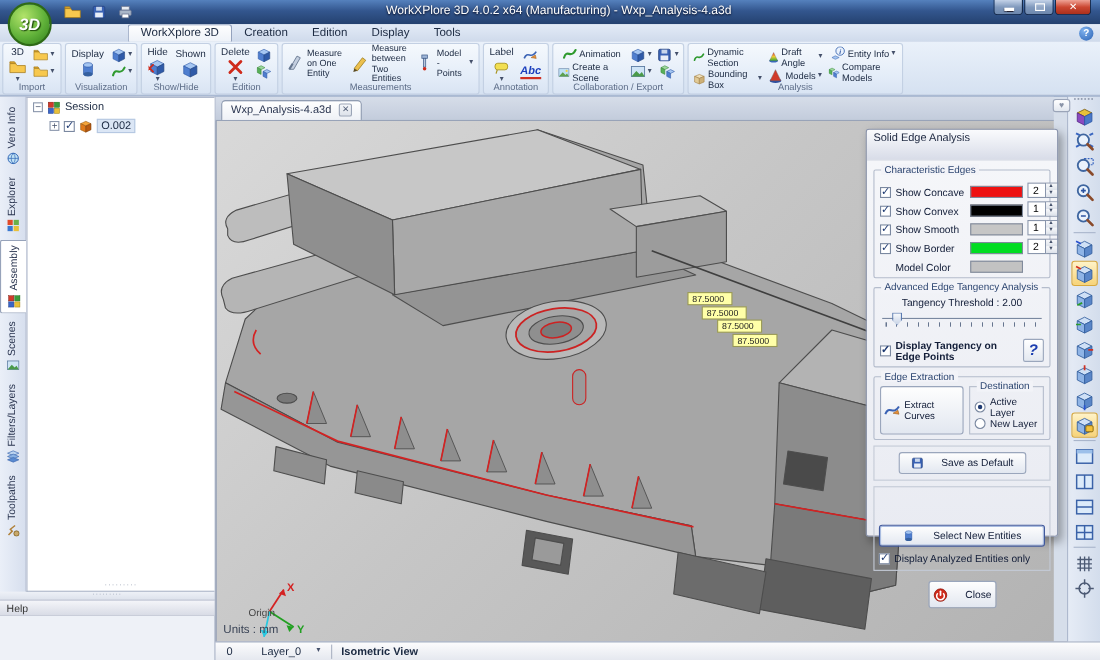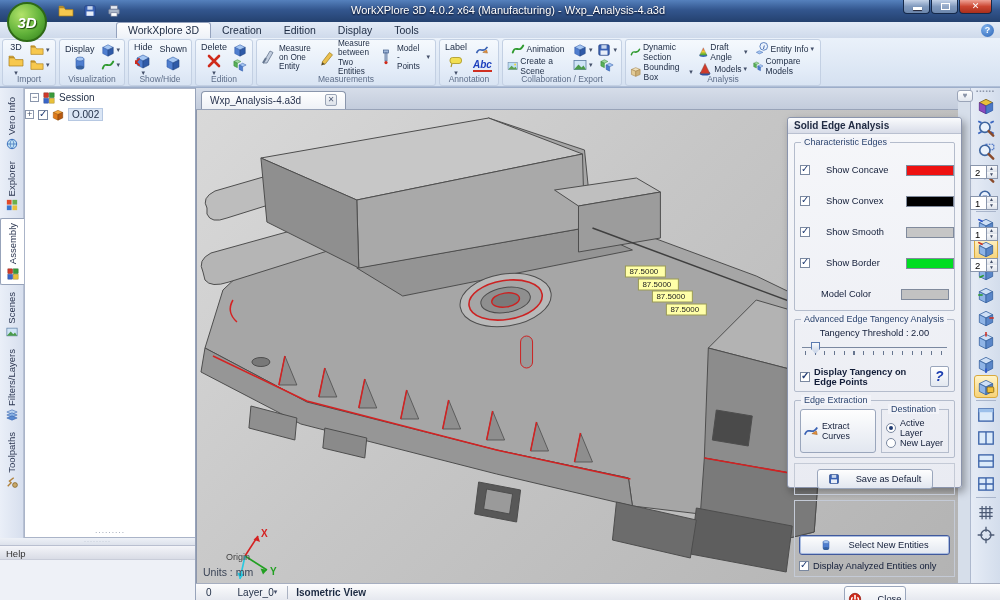--- a/index.html
+++ b/index.html
@@ -59,75 +59,75 @@
   .left-col { position:absolute; left:0; top:88px; width:196px; bottom:0; display:flex; flex-direction:column;
     background:#eef1f7; border-right:1px solid #97a3ba; }
   .left-top { display:flex; height:450px; }
   .vtabs { width:24px; background:linear-gradient(90deg,#eaeff8,#d7dfee); border-right:1px solid #b7c1d4;
     display:flex; flex-direction:column; padding-top:5px; gap:3px; }
   .vtab { display:flex; flex-direction:column; align-items:center; gap:3px; padding:4px 0; border-radius:2px 0 0 2px; }
   .vtab .txt { writing-mode:vertical-rl; transform:rotate(180deg); font-size:9.5px; color:#2a3550; white-space:nowrap; }
   .vtab.sel { background:#ffffff; border:1px solid #97a3ba; border-right:none; margin-right:-1px; }
   .tree { flex:1; background:#fff; border:1px solid #aab4c8; border-right:none; overflow:hidden; position:relative; }
   .trow { display:flex; align-items:center; gap:4px; height:17px; font-size:10px; color:#1c2a42; padding-left:5px; }
-  .trow.child { padding-left:0; }
+  .trow.child { padding-left:20px; }
   .expander { width:9px; height:9px; border:1px solid #8a96ac; background:#fff; position:relative; flex-shrink:0; }
   .expander::after { position:absolute; left:1px; top:-2px; font-size:9px; color:#44506a; }
   .expander.minus::after { content:"−"; } .expander.plus::after { content:"+"; }
   .cb { width:10px; height:10px; border:1px solid #7a88a0; background:#fff; position:relative; flex-shrink:0; }
   .cb.on::after { content:"✓"; position:absolute; left:0; top:-3px; font-size:10px; color:#1f3a72; }
   .sel-label { background:#dbe6f5; border:1px solid #b6c8e2; padding:0 3px; }
   .tree-grip { position:absolute; bottom:1px; left:0; right:0; text-align:center; font-size:7px; color:#8a94a8; letter-spacing:1px; }
   .splitter { height:7px; background:linear-gradient(#eef1f7,#dde2ec); text-align:center; font-size:6px; color:#8a94a8; line-height:6px; letter-spacing:1px; }
   .help-hdr { height:15px; background:linear-gradient(#f4f5f9,#d9dce6); border-top:1px solid #b9bfd0;
     border-bottom:1px solid #c9cdd9; font-size:9.5px; color:#333; padding:2px 16px 0 6px; }
   .help-body { flex:1; background:#edf0f6; font-size:12.5px; color:#3c4a66; padding:5px 9px; }
 
   
   .center { position:absolute; left:196px; top:88px; width:762px; height:495px; }
   .doctab-bar { height:22px; background:linear-gradient(#d6dde9,#c3ccdc); border-bottom:1px solid #98a3b8;
     display:flex; align-items:flex-end; padding-left:5px; }
-  .doctab { display:flex; align-items:center; gap:24px; background:linear-gradient(#ffffff,#eef1f6);
+  .doctab { display:flex; align-items:center; gap:7px; background:linear-gradient(#ffffff,#eef1f6);
     border:1px solid #8a96ac; border-bottom:none; border-radius:4px 4px 0 0; padding:2px 8px 3px; font-size:10px; color:#2a3550; }
   .doctab .x { width:12px; height:12px; border:1px solid #9aa4b6; background:linear-gradient(#f4f6f9,#dde2ea);
     font-size:8px; line-height:10px; text-align:center; color:#55617a; border-radius:2px; }
   .canvas { position:absolute; left:0; top:22px; right:0; bottom:0;
     background:linear-gradient(135deg,#d9d9d9 0%, #c6c6c6 45%, #b3b3b3 100%); border-left:1px solid #8d97ab; }
   .model { position:absolute; inset:0; width:100%; height:100%; }
   .units-label { position:absolute; left:6px; top:456px; font-size:10.5px; color:#3a4456; }
   .origin-triad { position:absolute; left:22px; top:416px; width:64px; height:62px; }
 
   
   .bottom-bar { position:absolute; left:196px; right:0; top:583px; height:17px;
     background:linear-gradient(#fcfcfd,#e5e8ef); border-top:1px solid #a6aec0; display:flex; align-items:center; font-size:10px; color:#1c2a42; }
   .bb-cell { padding:0 10px; }
-  .bb-layer { display:flex; align-items:center; padding:0 6px; margin-left:10px; }
+  .bb-layer { display:flex; align-items:center; gap:14px; padding:0 6px; margin-left:10px; }
   .bb-sep { width:1px; height:13px; background:#aab2c2; margin:0 4px; }
   .bb-view { font-weight:bold; padding-left:4px; }
 
   
   .right-toolbar { position:absolute; right:0; top:88px; width:30px; height:495px;
     background:linear-gradient(90deg,#e6ecf6,#d3ddec); border-left:1px solid #aeb9ce;
     display:flex; flex-direction:column; align-items:center; padding-top:1px; }
   .tgrip { font-size:6px; color:#8a94a8; letter-spacing:1px; line-height:5px; }
   .tbtn { width:24px; height:23px; display:flex; align-items:center; justify-content:center; border-radius:3px; border:1px solid transparent; }
   .tbtn.active { background:linear-gradient(#fff3c8,#f7d378); border-color:#d9a93c; }
   .tsep { width:20px; height:1px; background:#a9b5cb; margin:2px 0; }
   .collapse-btn { position:absolute; right:27px; top:90px; width:16px; height:12px; border:1px solid #9aa4b8;
     border-radius:3px; background:linear-gradient(#ffffff,#e2e7ef); font-size:8px; color:#8a94a8; text-align:center; line-height:10px; z-index:40; }
 
   
   .edge-panel { position:absolute; left:787px; top:117px; width:175px; height:371px;
     background:linear-gradient(#f6f7fa,#e9ebf2); border:1px solid #8a94ac; border-radius:3px;
     box-shadow:3px 4px 9px rgba(0,0,0,.35); z-index:30; }
-  .ep-title { height:16px; background:linear-gradient(#fafbfd,#d8dce8); border-bottom:1px solid #b9c0d0;
-    font-size:10px; font-weight:bold; color:#222c44; padding:2px 7px 0 6px; border-radius:3px 3px 0 0; }
+  .ep-title { height:28px; background:linear-gradient(#fafbfd,#d8dce8); border-bottom:1px solid #b9c0d0;
+    font-size:10px; font-weight:normal; color:#222c44; padding:2px 7px 0 6px; border-radius:3px 3px 0 0; }
   .fset { position:relative; border:1px solid #b4bccc; border-radius:2px; margin:8px 6px 4px; padding:8px 5px 4px; }
   .leg { position:absolute; top:-6px; left:6px; padding:0 3px; background:#f2f3f8; color:#2c4570; font-size:9px; white-space:nowrap; }
-  .ce-row { display:flex; align-items:flex-start; gap:16px; height:17px;margin-top:14px; }
+  .ce-row { display:flex; align-items:flex-end; gap:4px; height:17px; }
   .ce-label { width:64px; font-size:9.3px; color:#121d38; flex-shrink:0; }
   .swatch { width:48px; height:11px; border:1px solid #808a9c; flex-shrink:0; }
   .spin { display:flex; margin-left:auto; }
   .spin-val { width:17px; height:14px; border:1px solid #8a96ac; background:#fff; font-size:9.5px; padding:1px 0 0 4px; }
   .spin-ud { display:flex; flex-direction:column; width:11px; height:14px; border:1px solid #8a96ac; border-left:none; }
   .su,.sd { flex:1; background:linear-gradient(#f8f9fb,#dde2ea); position:relative; }
   .su::after,.sd::after { position:absolute; left:2px; top:-1px; font-size:5px; color:#44506a; }
   .su::after { content:"▲"; } .sd::after { content:"▼"; }
   .thr-label { text-align:center; color:#121d38; font-size:9.3px; }
   .slider { position:relative; height:16px; margin:3px 2px 0; }

